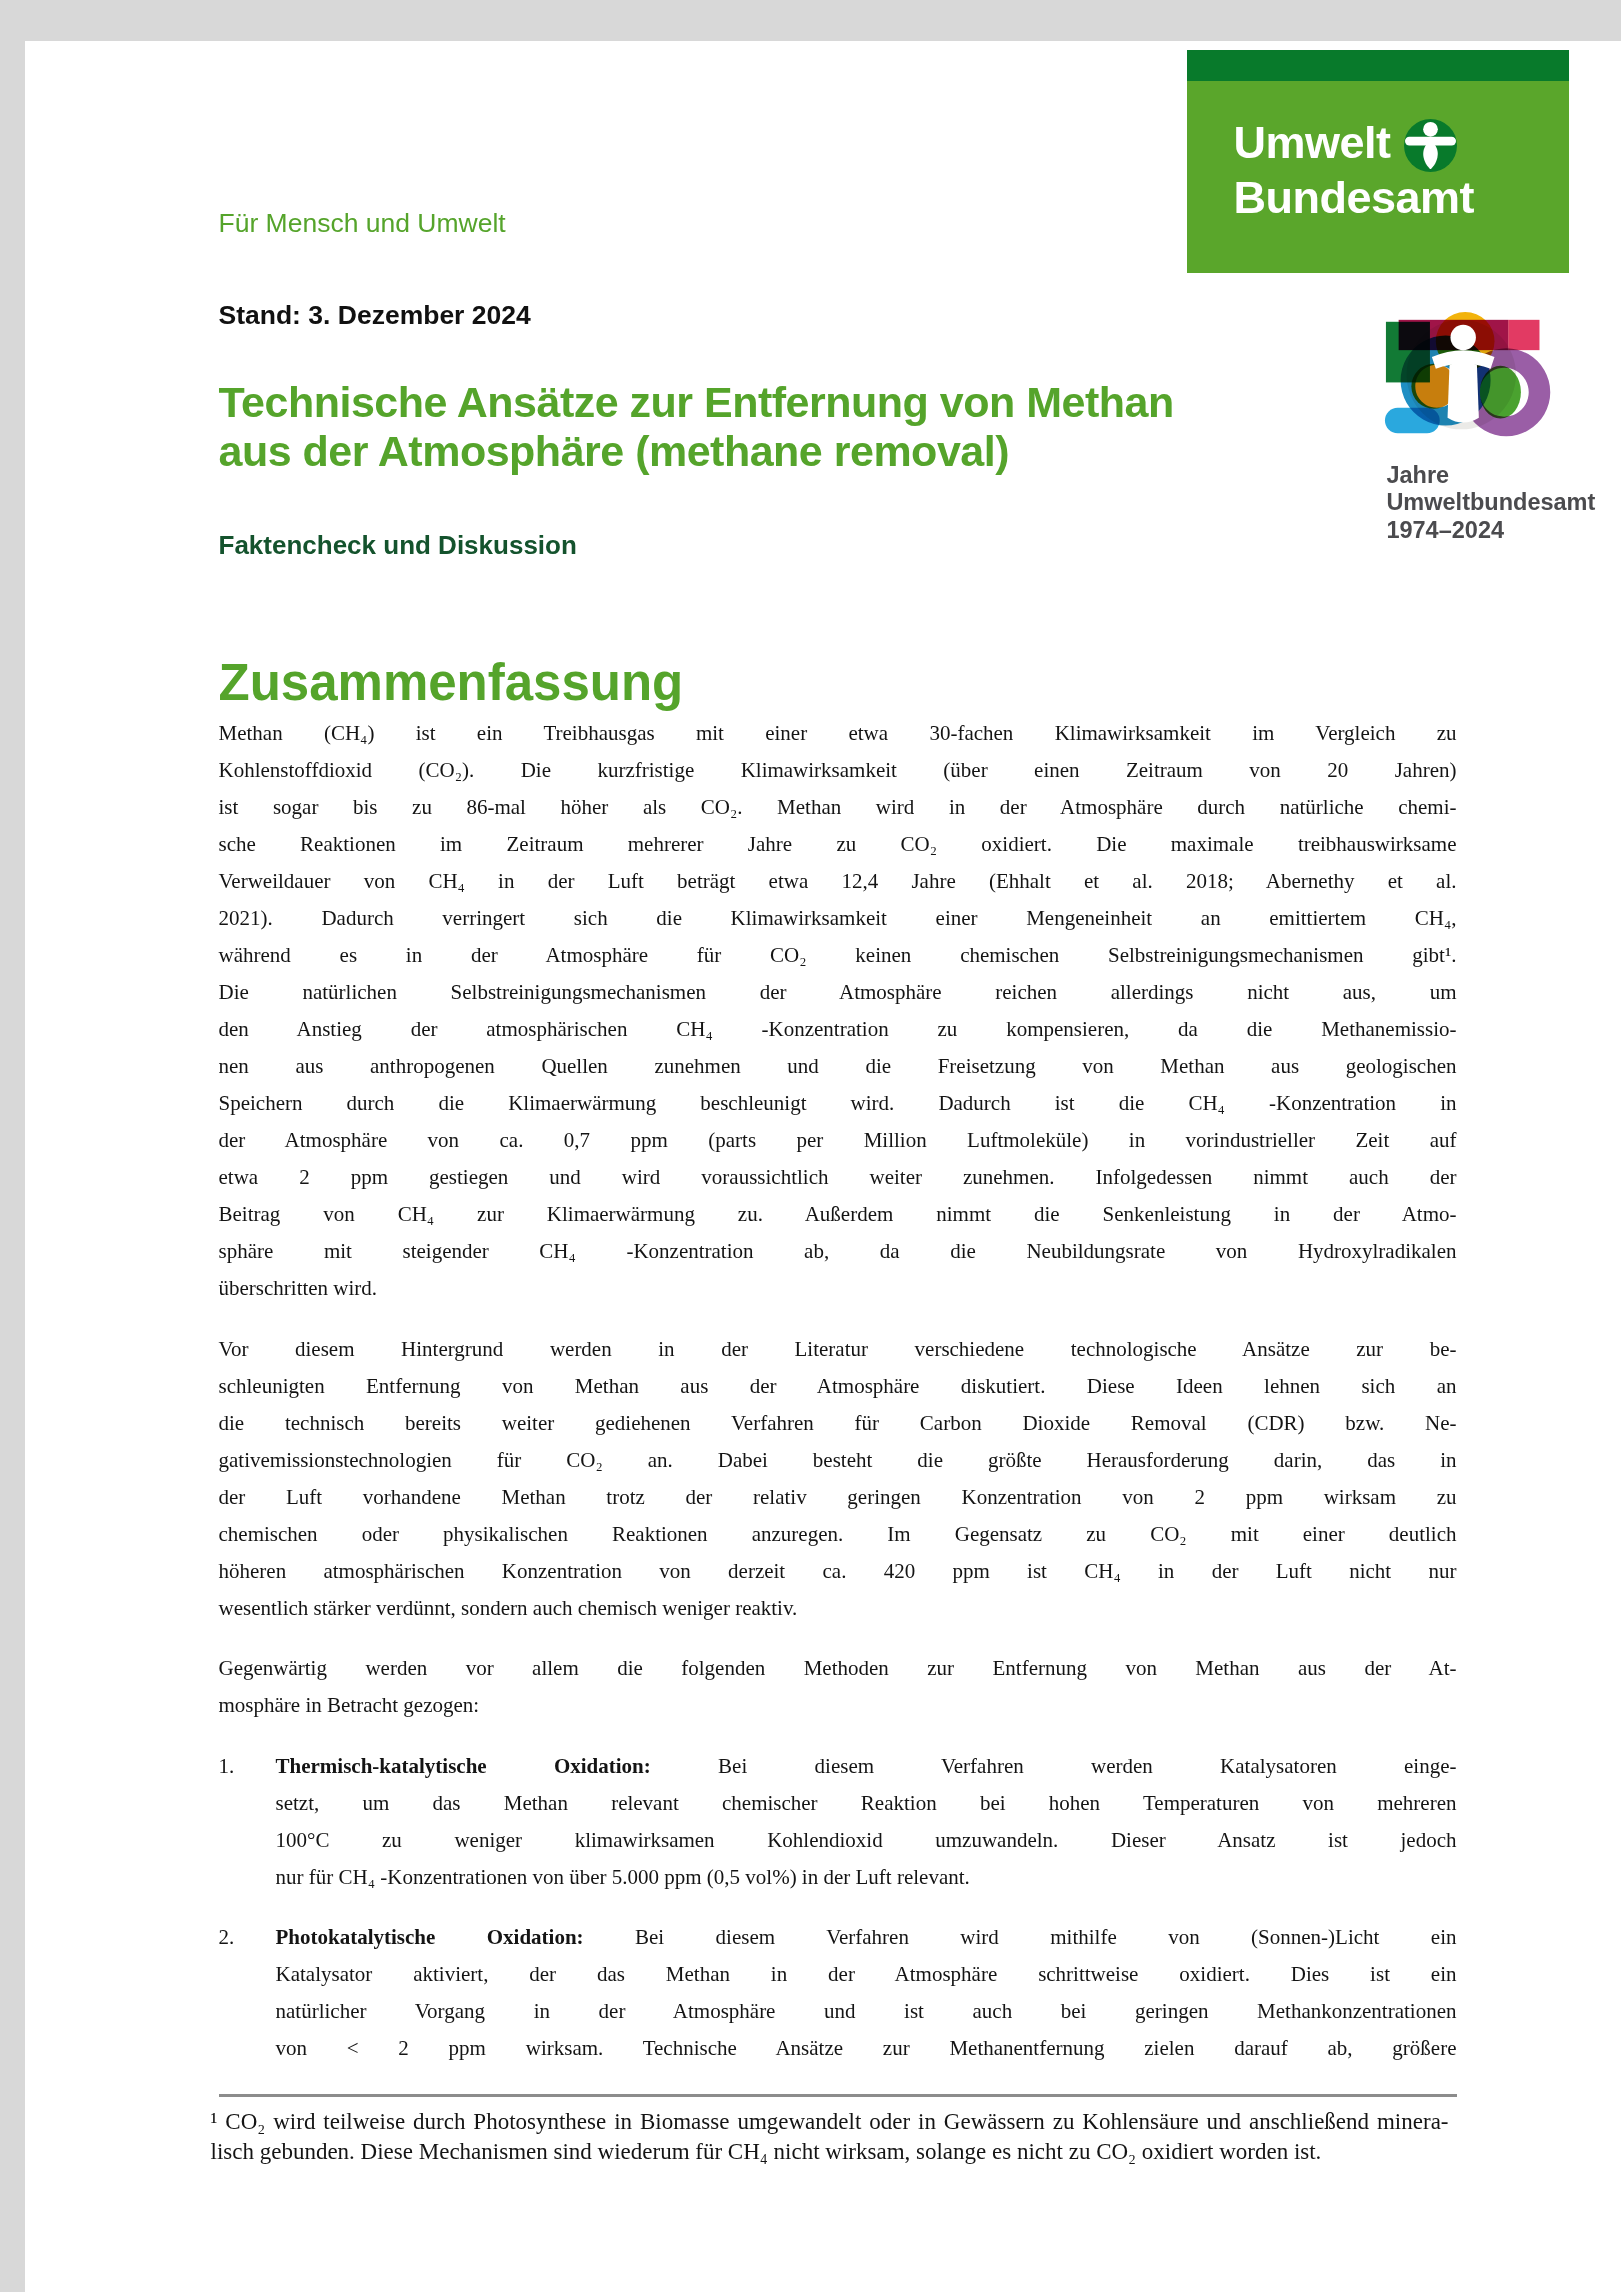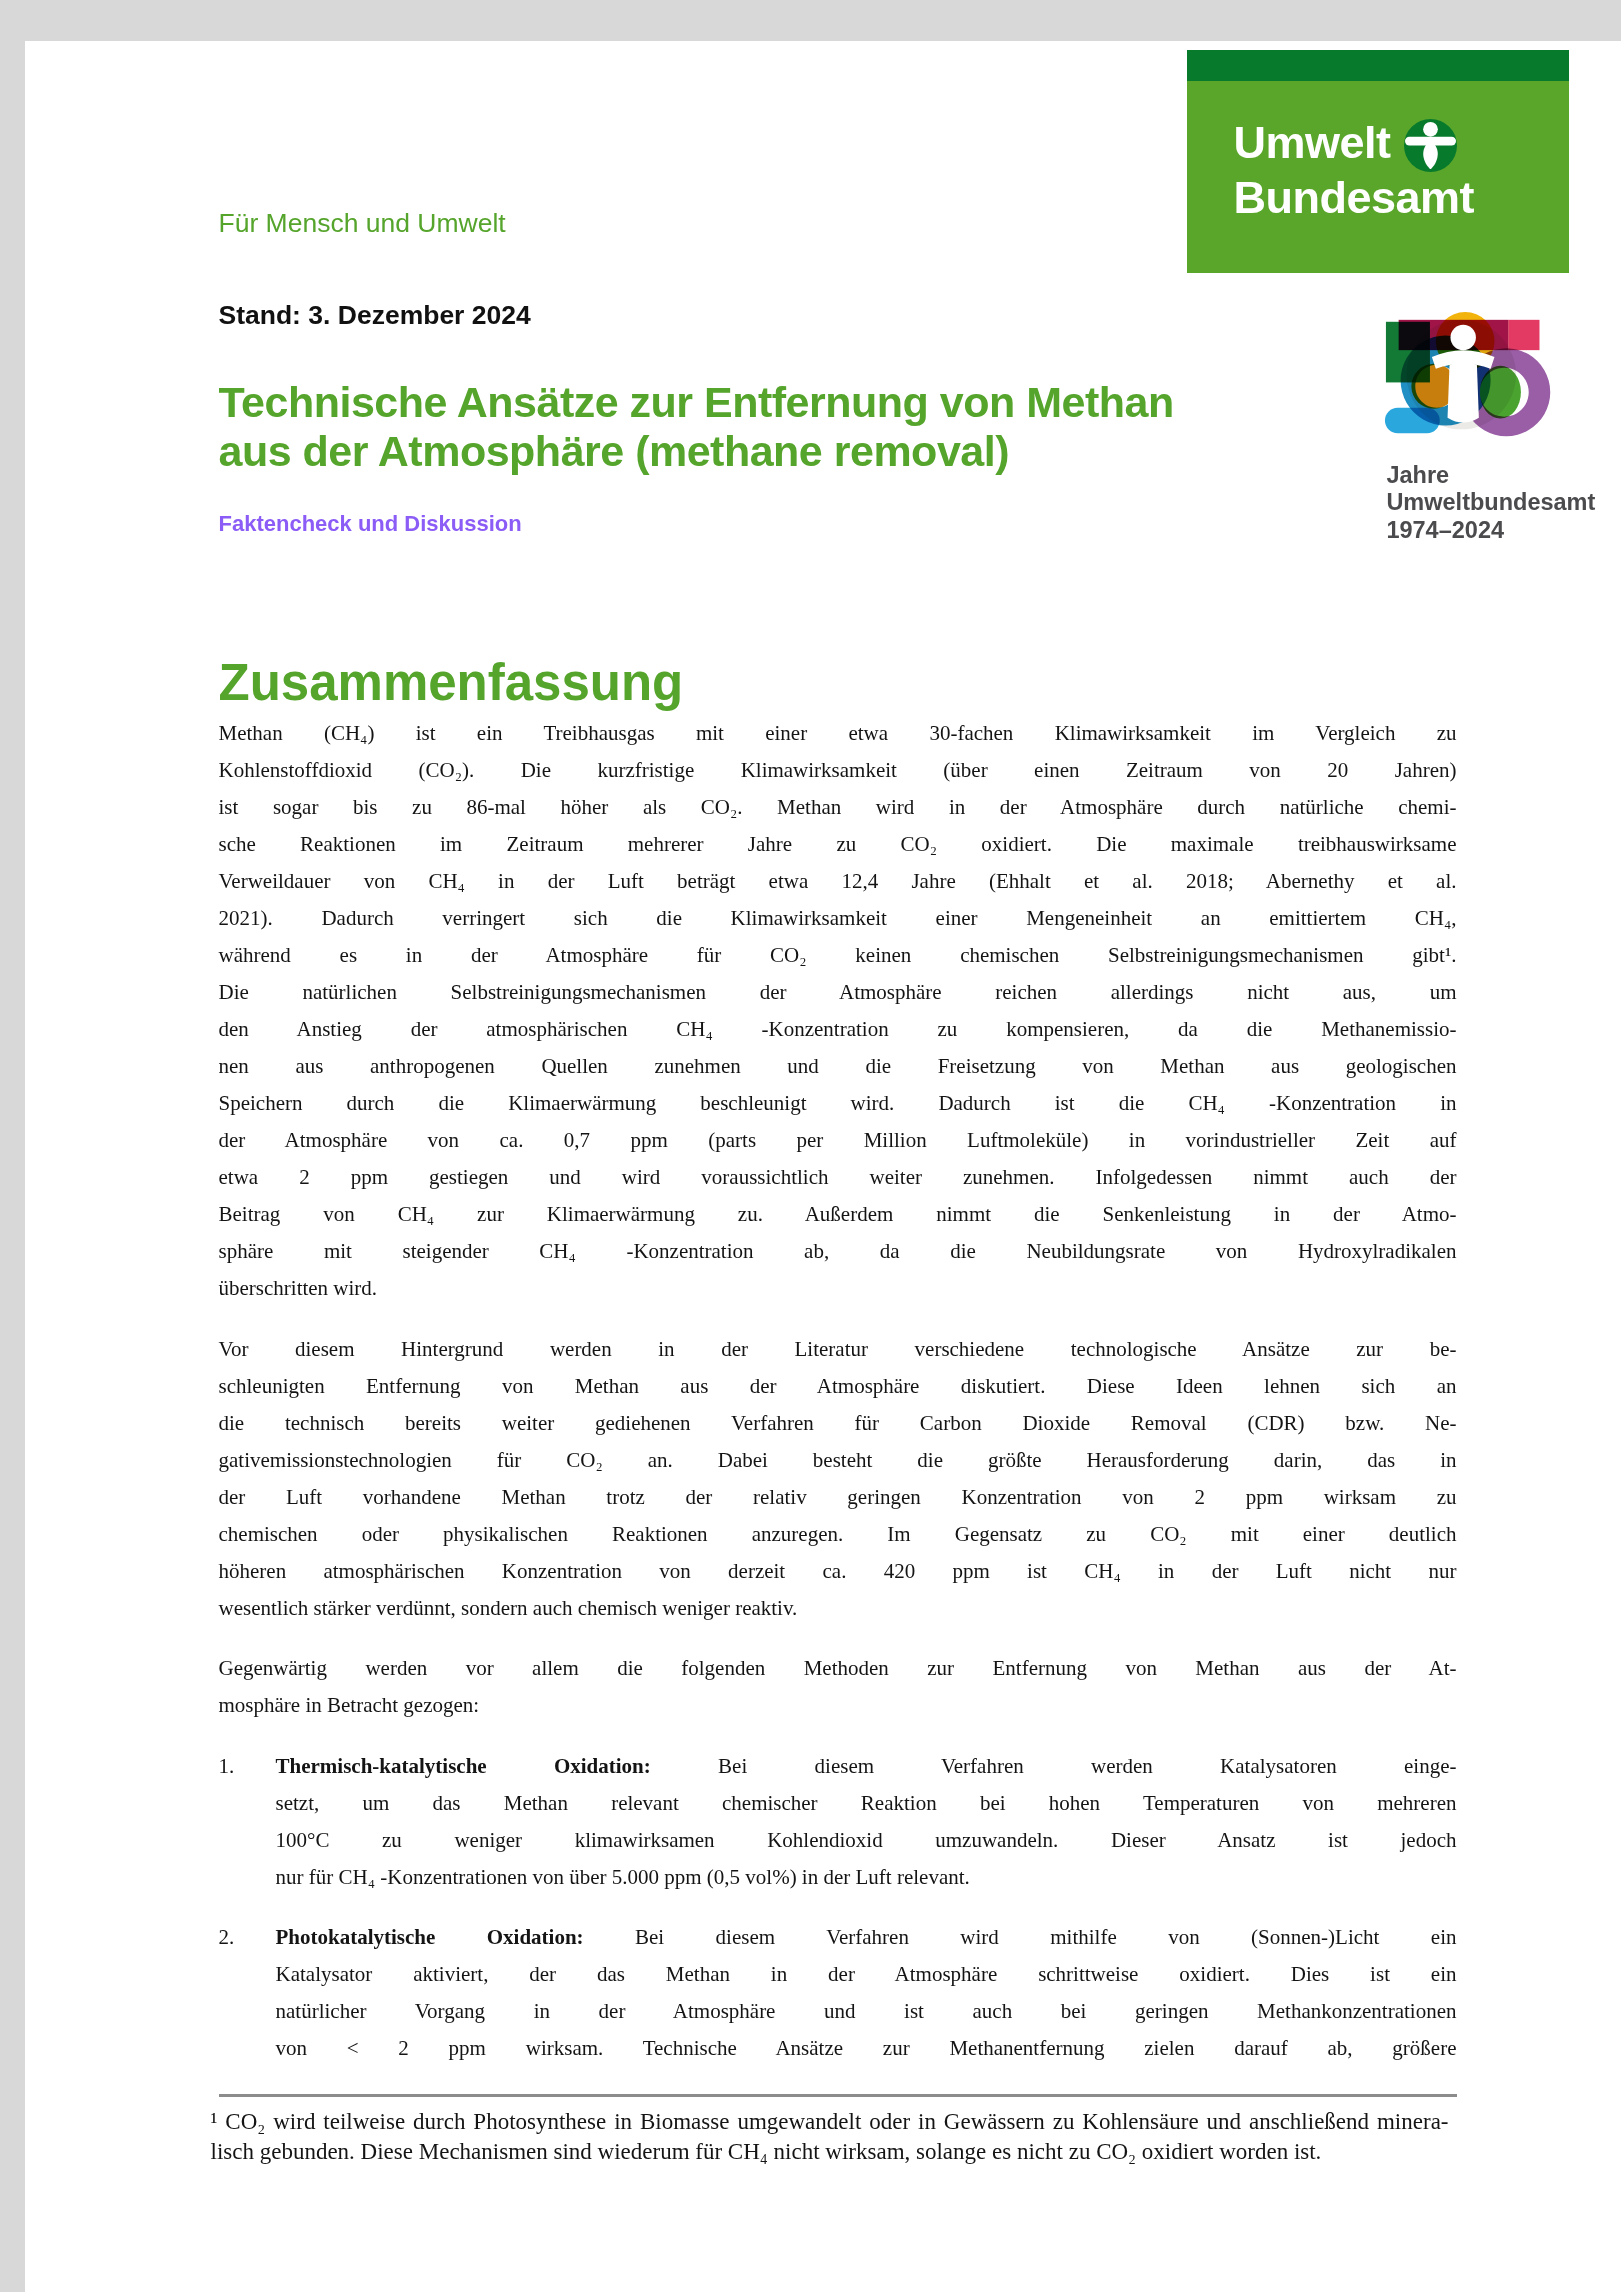--- a/index.html
+++ b/index.html
@@ -13,21 +13,21 @@
   .uba-box .logo-text{position:absolute;left:47px;top:67px;color:#fff;font-weight:bold;
                       font-size:45px;line-height:51px;letter-spacing:-0.5px;}
   .uba-box .l1{display:flex;align-items:flex-start;gap:13.7px;}
   .uba-icon{width:53px;height:53px;margin-top:2px;}
 
   .tagline{position:absolute;left:194px;top:167px;font-size:26.5px;color:var(--green_text,#55a42b);}
   .standline{position:absolute;left:194px;top:259px;font-size:26.5px;font-weight:bold;color:#111;}
 
   .doc-title{position:absolute;left:194px;top:337px;font-size:43px;line-height:49px;font-weight:bold;
              letter-spacing:-0.5px;color:var(--green_text,#55a42b);width:1078px;}
-  .doc-subtitle{position:absolute;left:194px;top:470px;font-size:22px;font-weight:bold;color:#8b5cf6;}
+  .doc-subtitle{position:absolute;left:194px;top:489px;font-size:26px;font-weight:bold;color:#14532d;}
 
   
   .anniv{position:absolute;left:1358px;top:267px;width:206px;}
   .anniv svg{display:block;}
   .anniv-caption{margin:11.8px 0 0 3.9px;font-size:23.5px;line-height:27.4px;font-weight:bold;color:var(--anniv_gray,#4b4b4e);}
 
   
   .h1{position:absolute;left:194px;top:592px;font-size:51px;font-weight:bold;color:var(--green_text,#55a42b);margin-top:20px;}
 
   .flow{position:absolute;left:194px;top:674px;width:1238px;

